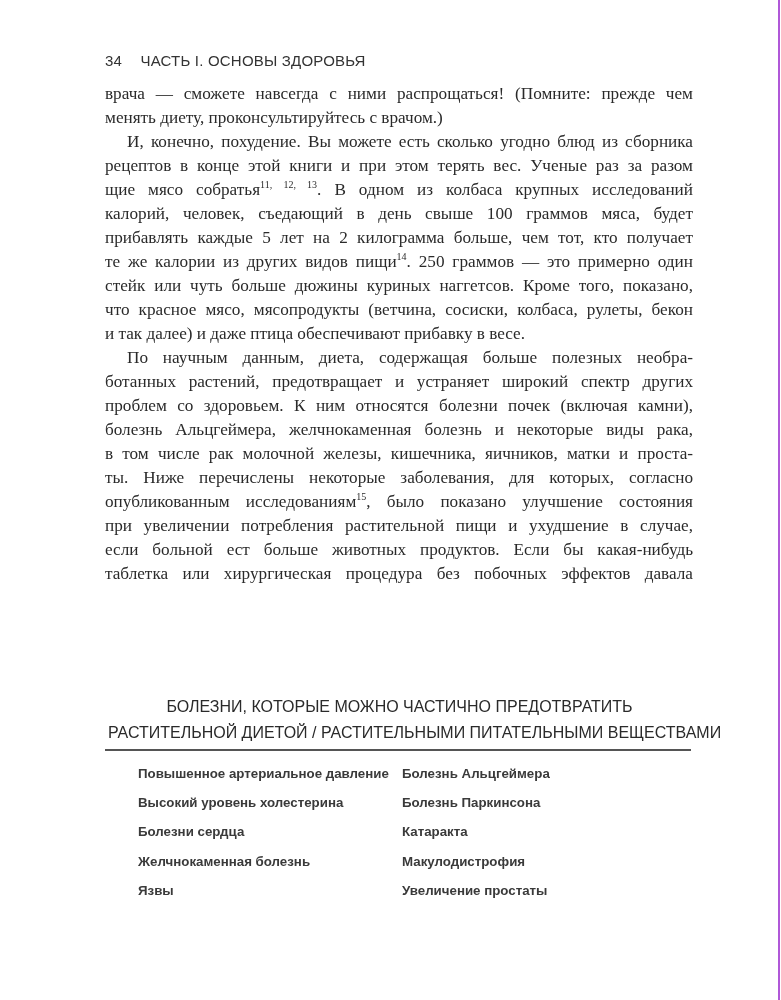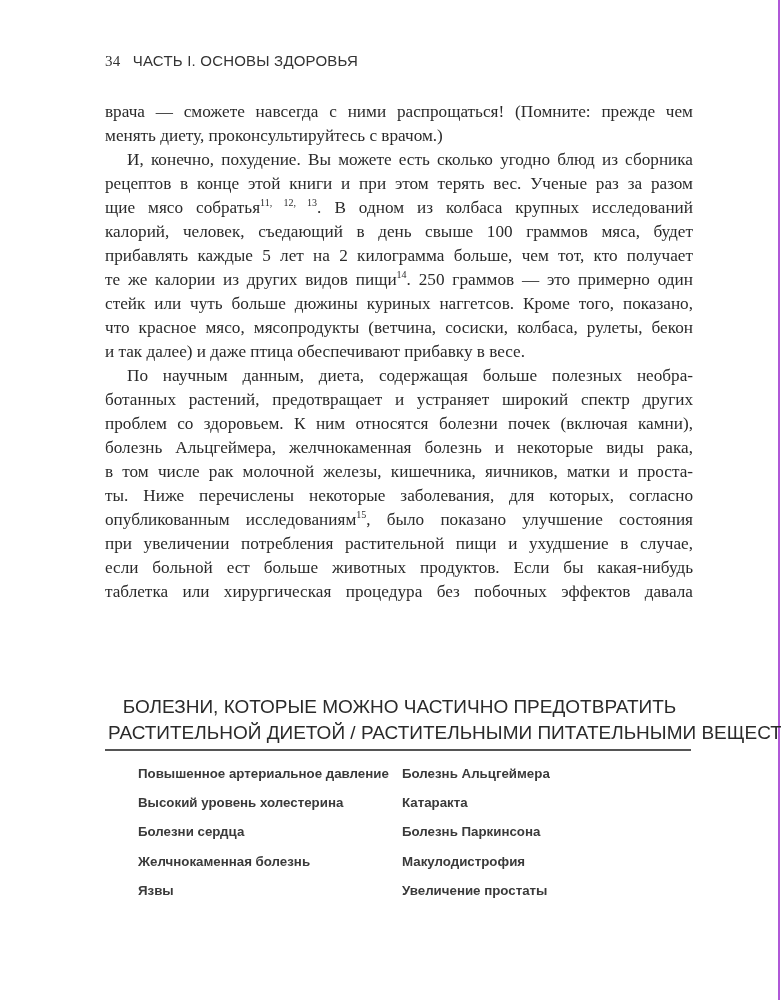--- a/index.html
+++ b/index.html
@@ -27,27 +27,26 @@
       position: absolute;
       left: 105px;
       top: 52px;
       font-family: "Liberation Sans", "DejaVu Sans", sans-serif;
       font-size: 15px;
       color: #333;
       letter-spacing: 0.2px;
       white-space: nowrap;
     }
     .running-head .page-num {
-      margin-right: 8px;
-      font-family: Liberation Serif, serif;
+      margin-right: 14px;
     }
     .body-text {
       position: absolute;
       left: 105px;
-      top: 100px;
+      top: 82px;
       width: 588px;
     }
     .line {
       height: 24px;
       line-height: 24px;
       font-size: 17.2px;
       text-align: justify;
       text-align-last: justify;
       white-space: nowrap;
       overflow: visible;
@@ -63,21 +62,21 @@
       line-height: 0;
       vertical-align: 7px;
       margin-top: 29px;
     }
     .box-title {
       position: absolute;
       left: 108px;
       top: 694px;
       width: 583px;
       font-family: "Liberation Sans", "DejaVu Sans", sans-serif;
-      font-size: 19px;
+      font-size: 16px;
       color: #2a2a2a;
       text-align: center;
       line-height: 26px;
     }
     .box-title-line {
       white-space: nowrap;
     }
     .box-rule {
       position: absolute;
       left: 105px;
@@ -151,18 +150,18 @@
 <div class="disease-list">
   <div class="disease-col left" id="col-left">
       <div class="disease-item">Повышенное артериальное давление</div>
       <div class="disease-item">Высокий уровень холестерина</div>
       <div class="disease-item">Болезни сердца</div>
       <div class="disease-item">Желчнокаменная болезнь</div>
       <div class="disease-item">Язвы</div>
     </div>
   <div class="disease-col right" id="col-right">
       <div class="disease-item">Болезнь Альцгеймера</div>
+      <div class="disease-item">Болезнь Паркинсона</div>
       <div class="disease-item">Катаракта</div>
-      <div class="disease-item">Болезнь Паркинсона</div>
       <div class="disease-item">Макулодистрофия</div>
       <div class="disease-item">Увеличение простаты</div>
     </div>
 </div>
 
 </body></html>

